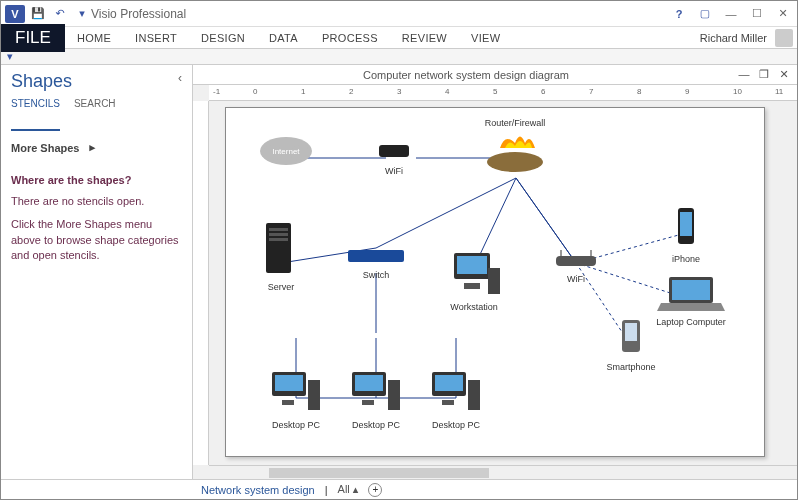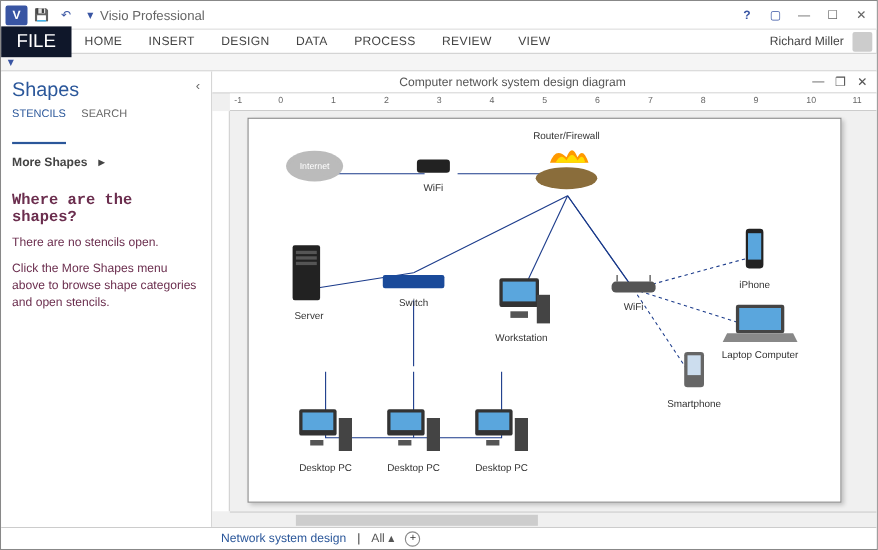--- a/index.html
+++ b/index.html
@@ -21,21 +21,21 @@
 .ribbon-bar { height: 16px; background: #f5f5f5; border-bottom: 1px solid #ccc; display: flex; align-items: center; padding-left: 6px; }
 .ribbon-bar .chev { color: #3955a3; cursor: pointer; }
 .content { display: flex; height: 414px; }
 .sidebar { width: 192px; border-right: 1px solid #ccc; padding: 6px 10px; background: #fff; }
 .sidebar h1 { font-size: 18px; font-weight: 300; color: #2b579a; margin-bottom: 6px; }
 .sidebar .collapse { float: right; color: #666; cursor: pointer; font-size: 12px; }
 .sidebar .subtabs { display: flex; gap: 14px; font-size: 10px; margin-bottom: 10px; }
 .sidebar .subtabs .st { color: #666; cursor: pointer; padding-bottom: 20px; }
 .sidebar .subtabs .st.active { color: #2b579a; border-bottom: 2px solid #2b579a; }
 .sidebar .more { font-size: 11px; color: #444; cursor: pointer; margin-bottom: 20px; display: flex; align-items: center; gap: 10px; font-weight: bold; }
-.sidebar .where { font-size: 14px; font-weight: bold; color: #6b2e4e; margin-bottom: 8px; font-family: Liberation Mono, monospace; }
+.sidebar .where { font-size: 11px; font-weight: bold; color: #6b2e4e; margin-bottom: 8px; }
 .sidebar .msg { font-size: 11px; color: #6b2e4e; margin-bottom: 8px; line-height: 1.4; }
 .canvas-area { flex: 1; display: flex; flex-direction: column; background: #f0f0f0; }
 .doc-header { height: 20px; background: #fff; border-bottom: 1px solid #ccc; display: flex; align-items: center; padding: 0 4px; font-size: 11px; color: #555; }
 .doc-header .title { flex: 1; text-align: center; }
 .doc-header .btns { display: flex; gap: 2px; }
 .doc-header .btns span { width: 18px; text-align: center; cursor: pointer; }
 .ruler-h { height: 16px; background: #fff; border-bottom: 1px solid #ccc; position: relative; font-size: 8px; color: #666; margin-left: 16px; }
 .ruler-h span { position: absolute; top: 2px; }
 .canvas-body { flex: 1; display: flex; overflow: hidden; }
 .ruler-v { width: 16px; background: #fff; border-right: 1px solid #ccc; }

